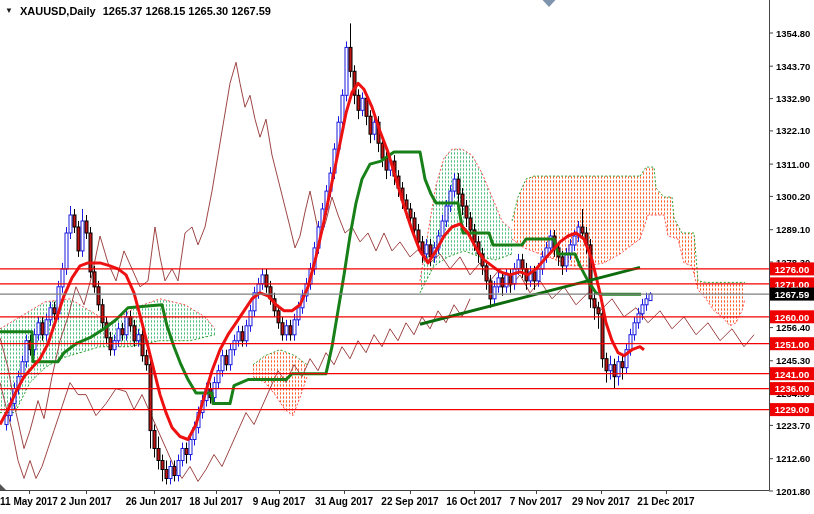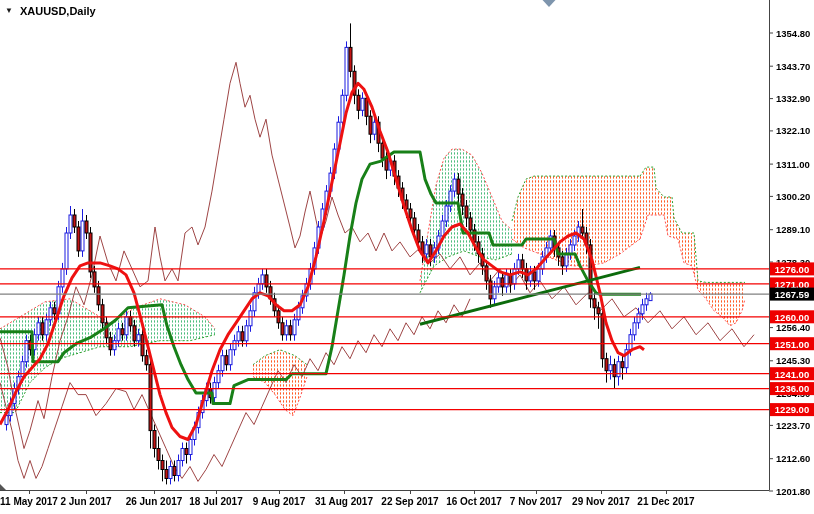--- a/index.html
+++ b/index.html
@@ -11,20 +11,21 @@
   svg{position:absolute;left:0;top:0;}
   svg text{font-family:"Liberation Sans",sans-serif;}
 </style>
 </head>
 <body>
 
 <div id="win">
   <div id="title">
     <span class="tri">▼</span>
     <span>XAUUSD,Daily</span>
+    <span>1265.37 1268.15 1265.30 1267.59</span>
   </div>
   <svg id="chart" width="814" height="514" viewBox="0 0 814 514">
       <defs>
         <pattern id="hatchBull" width="3" height="4" patternUnits="userSpaceOnUse">
           <line x1="1.5" y1="0.3" x2="1.5" y2="2.6" stroke="#4dbd7d" stroke-width="1"></line>
         </pattern>
         <pattern id="hatchBear" width="3" height="4" patternUnits="userSpaceOnUse">
           <line x1="1.5" y1="0.3" x2="1.5" y2="2.6" stroke="#ff5c26" stroke-width="1"></line>
         </pattern>
       </defs>

